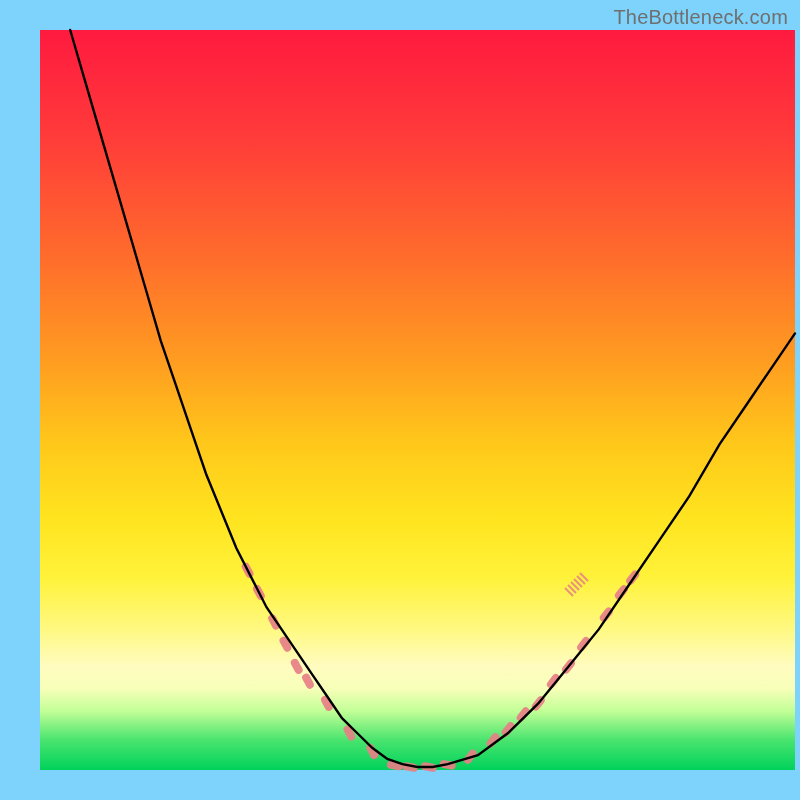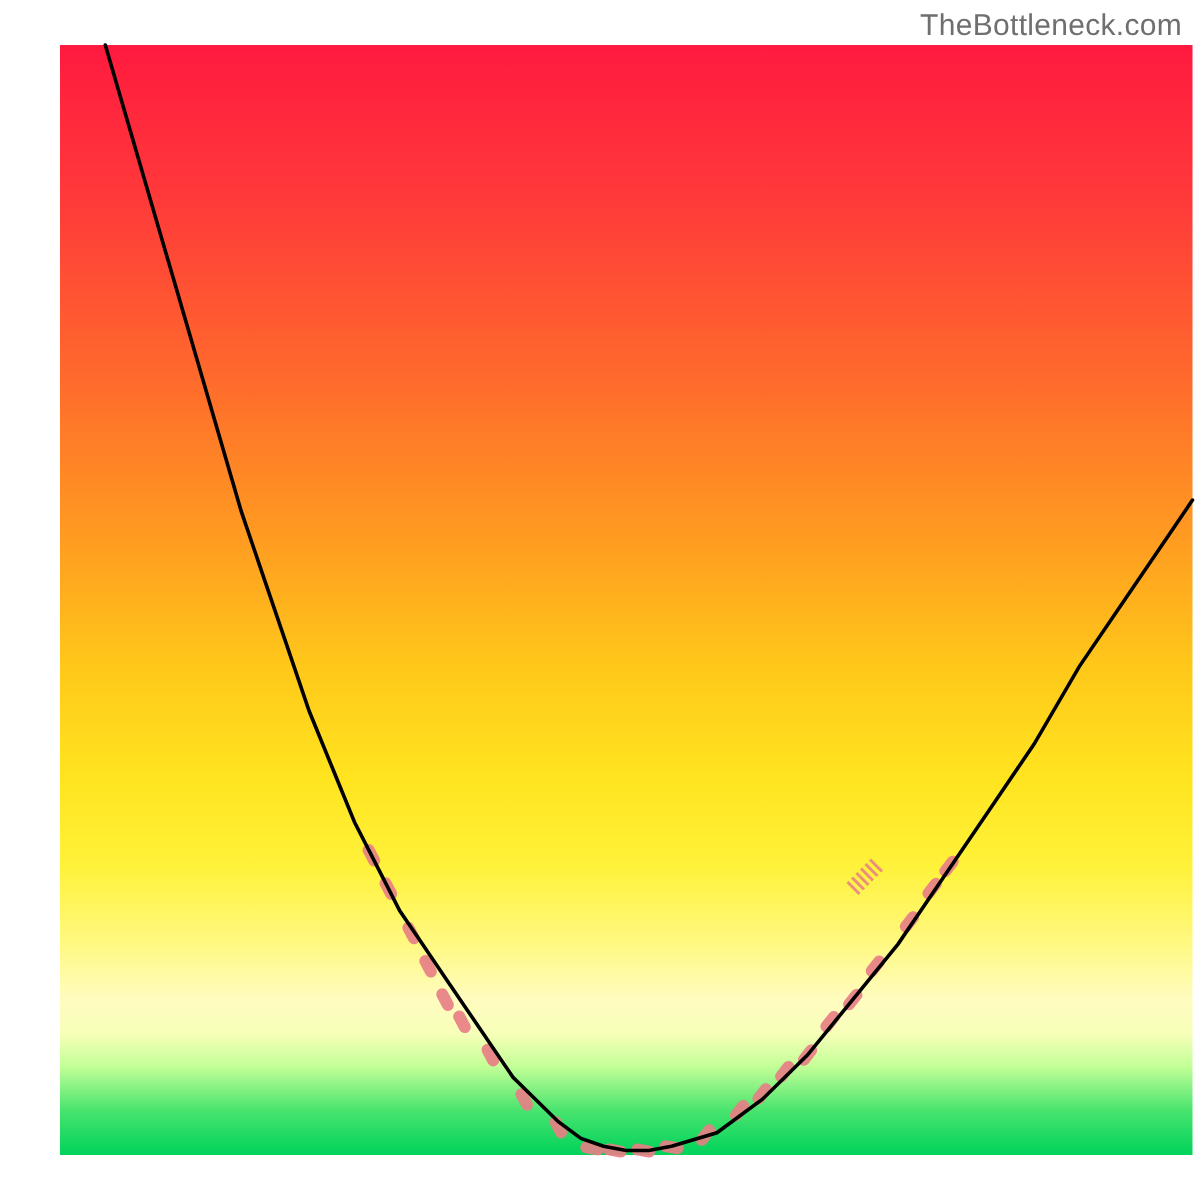--- a/index.html
+++ b/index.html
@@ -8,21 +8,21 @@
     width: 800px;
     height: 800px;
     background: #000;
     overflow: hidden;
     font-family: Arial, Helvetica, sans-serif;
   }
   .frame {
     position: relative;
     width: 800px;
     height: 800px;
-    background: #ffffff;
+    background: #7dd3fc;
     text-align: right;
   }
   
   .plot {
     position: absolute;
     left: 40px;
     top: 30px;
     width: 755px;
     height: 740px;
     

